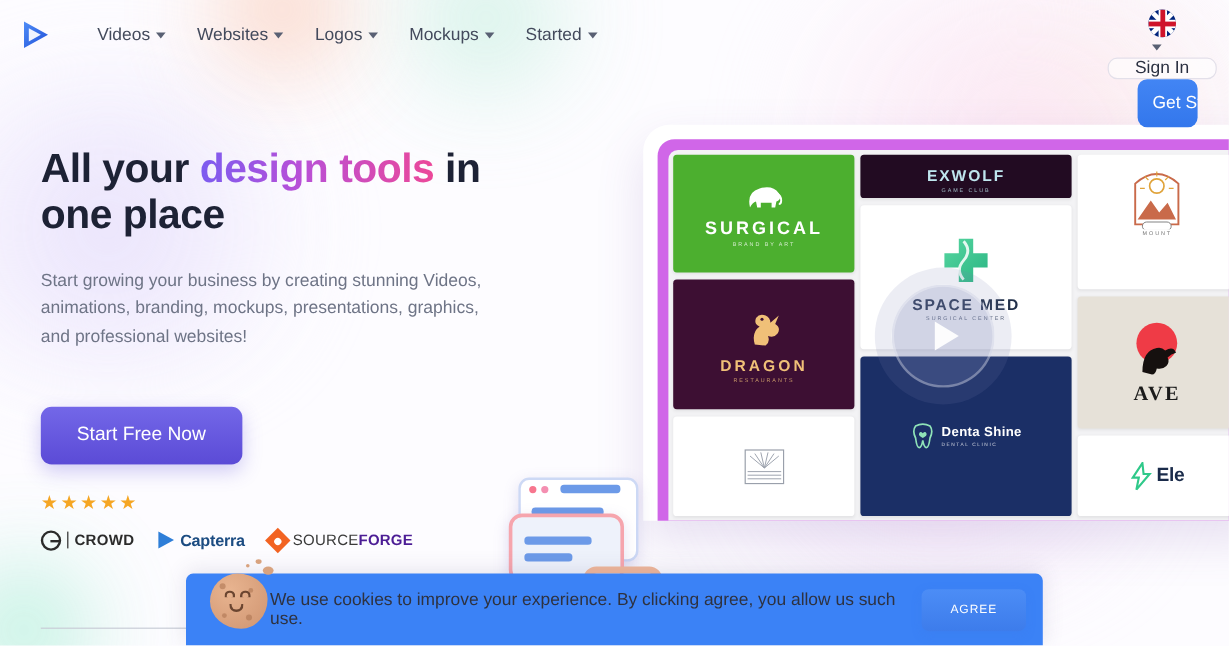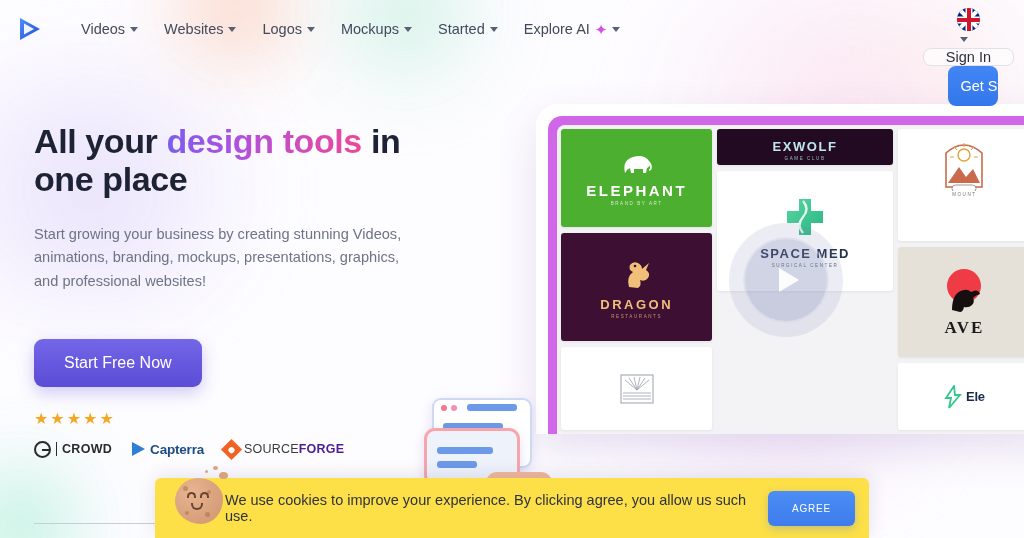--- a/index.html
+++ b/index.html
@@ -144,21 +144,21 @@
   .c-spacemed .lname { font-size:13px; letter-spacing:1.5px; margin-top:7px; }
   .c-denta { background:#1b2f66; color:#fff; flex:1 1 auto; }
   .c-denta .dwrap { display:flex; align-items:center; gap:6px; }
   .c-denta .lname { font-size:11px; letter-spacing:.3px; }
   .c-denta .lsub { font-size:4px; letter-spacing:1.3px; }
   .c-mount { background:#fff; flex:0 0 112px; justify-content:flex-start; padding-top:8px; }
   .c-ave { background:#e6e1d8; color:#1b1b1b; flex:0 0 110px; }
   .c-ave .lname { font-family:"Liberation Serif", serif; font-size:17px; letter-spacing:2px; margin-top:4px; }
   .c-elec { background:#fff; color:#1a2b4a; flex:1 1 auto; }
   .c-elec .ewrap { display:flex; align-items:center; gap:4px; }
-  .c-elec .lname { font-size:13px; letter-spacing:-.2px; }
+  .c-elec .lname { font-size:16px; letter-spacing:-.2px; }
 
   #play {
     position:absolute; z-index:6; left:48%; top:50%; transform:translate(-50%,-50%);
     width:86px; height:86px; border-radius:50%;
     background:rgba(120,130,180,.34); border:2px solid rgba(255,255,255,.32);
     display:flex; align-items:center; justify-content:center; cursor:pointer;
     box-shadow:0 0 0 14px rgba(120,130,180,.14);
   }
   #play:after {
     content:""; border-left:20px solid rgba(255,255,255,.92);
@@ -176,21 +176,21 @@
   .dot.r { background:#f7768e; } .dot.p { background:#f48fb1; }
   .bar { background:#6c9ae8; border-radius:3px; height:7px; }
   .win-front { left:0; top:30px; width:96px; height:58px; background:#eef2fb;
     border:3px solid #f6a5ad; border-radius:11px; }
   #ill-hand { position:absolute; left:62px; top:74px; width:66px; height:22px;
     border:6px solid #f0b79a; border-radius:12px; background:transparent; }
 
   
   #cookie {
     position:absolute; z-index:40; left:155px; top:478px; width:714px; height:60px;
-    background:#fde047; border-radius:6px 6px 0 0;
+    background:#3b82f6; border-radius:6px 6px 0 0;
     box-shadow:0 -2px 18px rgba(80,70,120,.14);
     display:flex; align-items:center; padding:0 14px 0 70px;
   }
   #cookie-mascot { position:absolute; left:14px; top:-12px; width:62px; height:62px; }
   .cook-body { position:absolute; left:6px; top:12px; width:48px; height:46px;
     background:radial-gradient(circle at 35% 30%,#e8b490,#cf9470);
     border-radius:48% 52% 46% 54% / 50% 46% 54% 50%; }
   .cook-eye { position:absolute; width:9px; height:6px; border:2px solid #6b4530;
     border-bottom:none; border-radius:9px 9px 0 0; top:26px; }
   .cook-eye.l { left:18px; } .cook-eye.r { left:31px; }
@@ -253,25 +253,20 @@
       <i class="caret"></i>
     </div>
     <div class="navitem">
       <span>Mockups</span>
       <i class="caret"></i>
     </div>
     <div class="navitem">
       <span>Started</span>
       <i class="caret"></i>
     </div>
-    <div class="navitem">
-      <span>Explore AI</span>
-      <span class="sparkle">✦</span>
-      <i class="caret"></i>
-    </div>
   </div>
 
   <div class="nav-right">
     <div class="navitem">
       <span>Pricing</span>
     </div>
     <div class="navitem">
       <span>Learn</span>
       <i class="caret"></i>
     </div>
@@ -324,21 +319,21 @@
 <section id="gallery-frame">
   <div id="gallery-inner">
     <div id="gallery-grid">
 
       <div class="col">
         <div class="card c-elephant">
           <svg width="38" height="26" viewBox="0 0 38 26">
             <path d="M7 22 q-3 -13 8 -16 q11 -3 16 4 q3 5 -2 7 l-1 5 h-3 l0 -4 h-9 l0 4 h-3 l-1 -5 q-3 1 -5 5z" fill="#ffffff"></path>
             <path d="M29 10 q4 2 4 6 q0 3 -2 3" stroke="#ffffff" stroke-width="1.6" fill="none"></path>
           </svg>
-          <span class="lname">ELEPHANT</span>
+          <span class="lname">SURGICAL</span>
           <span class="lsub">BRAND BY ART</span>
         </div>
 
         <div class="card c-dragon">
           <svg width="40" height="38" viewBox="0 0 40 38">
             <path d="M12 32 q-3 -10 4 -15 q-5 -2 -3 -7 q3 -4 8 -2 q4 2 4 6 l7 -6 l-3 7 q5 3 2 8 q-3 4 -8 2 q2 5 -2 8z" fill="#f0c078"></path>
             <circle cx="18" cy="11" r="1.3" fill="#3d0f33"></circle>
           </svg>
           <span class="lname">DRAGON</span>
           <span class="lsub">RESTAURANTS</span>
@@ -369,20 +364,32 @@
                   <stop offset="100%" stop-color="#2bb583"></stop>
             </linearGradient>
               </defs>
             <path d="M16 4 h12 v12 h12 v12 h-12 v12 h-12 v-12 h-12 v-12 h12 z" fill="url(#gm)"></path>
             <path d="M20 6 q7 8 0 16 q-7 8 0 16" stroke="#ffffff" stroke-width="2.4" fill="none" opacity=".85"></path>
           </svg>
           <span class="lname">SPACE MED</span>
           <span class="lsub">SURGICAL CENTER</span>
         </div>
 
+        <div class="card c-denta">
+          <div class="dwrap">
+            <svg width="20" height="24" viewBox="0 0 20 24">
+              <path d="M4 3 q6 -3 12 0 q3 4 0 10 q-1 8 -3 8 q-2 0 -3 -6 q-1 6 -3 6 q-2 0 -3 -8 q-3 -6 0 -10z" fill="none" stroke="#8fe3b8" stroke-width="1.4"></path>
+              <path d="M10 9 q-2 -2 -3 0 q-1 2 3 4 q4 -2 3 -4 q-1 -2 -3 0z" fill="#8fe3b8"></path>
+            </svg>
+            <div style="display:flex;flex-direction:column;align-items:flex-start;">
+              <span class="lname">Denta Shine</span>
+              <span class="lsub">DENTAL CLINIC</span>
+            </div>
+          </div>
+        </div>
       </div>
 
       <div class="col">
         <div class="card c-mount">
           <svg width="48" height="54" viewBox="0 0 48 54">
             <path d="M6 50 V16 q18 -16 36 0 V50 z" fill="none" stroke="#c96a4a" stroke-width="1.6"></path>
             <circle cx="24" cy="18" r="6" fill="none" stroke="#e0a33a" stroke-width="1.4"></circle>
             <g stroke="#e0a33a" stroke-width="1">
                 <path d="M24 6 V10 M14 10 L17 13 M34 10 L31 13 M10 20 H14 M34 20 H38"></path>
               </g>

